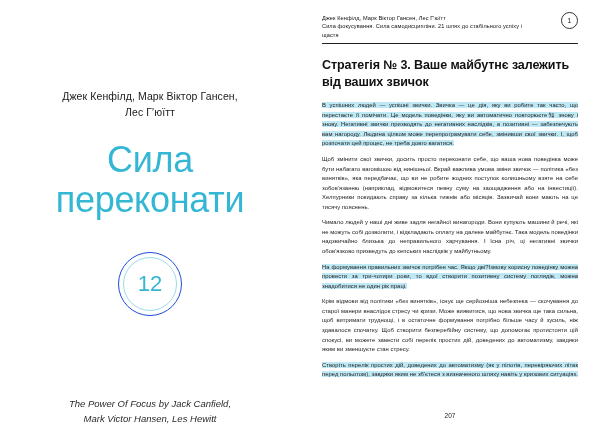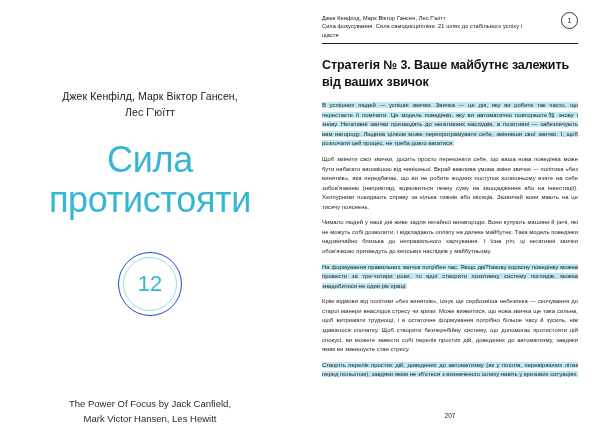--- a/index.html
+++ b/index.html
@@ -185,30 +185,30 @@
 <body>
 
 <div class="spread">
 
   <div class="page-left">
     <div class="cover-authors" style="white-space: pre-line;">Джек Кенфілд, Марк Віктор Гансен,
 Лес Г'юїтт</div>
 
     <div class="cover-title">
       <span>Сила</span>
-      <span class="line2">протистояти</span>
+      <span class="line2">переконати</span>
     </div>
 
     <div class="badge-wrap">
       <div class="badge">
         <span class="badge-num">12</span>
       </div>
     </div>
 
-    <div class="cover-subtitle" style="white-space: pre-line;">The Power Of Focus by Jack Canfield,
+    <div class="cover-subtitle" style="white-space: pre-line; font-style: italic;">The Power Of Focus by Jack Canfield,
 Mark Victor Hansen, Les Hewitt</div>
   </div>
 
   <div class="spine"></div>
 
   <div class="page-right">
     <div class="running-head">
       <div class="running-head-text" style="white-space: pre-line;">Джек Кенфілд, Марк Віктор Гансен, Лес Г'юїтт
 Сила фокусування. Сила самодисципліни. 21 шлях до стабільного успіху і щастя</div>
       <div class="page-circle">1</div>

